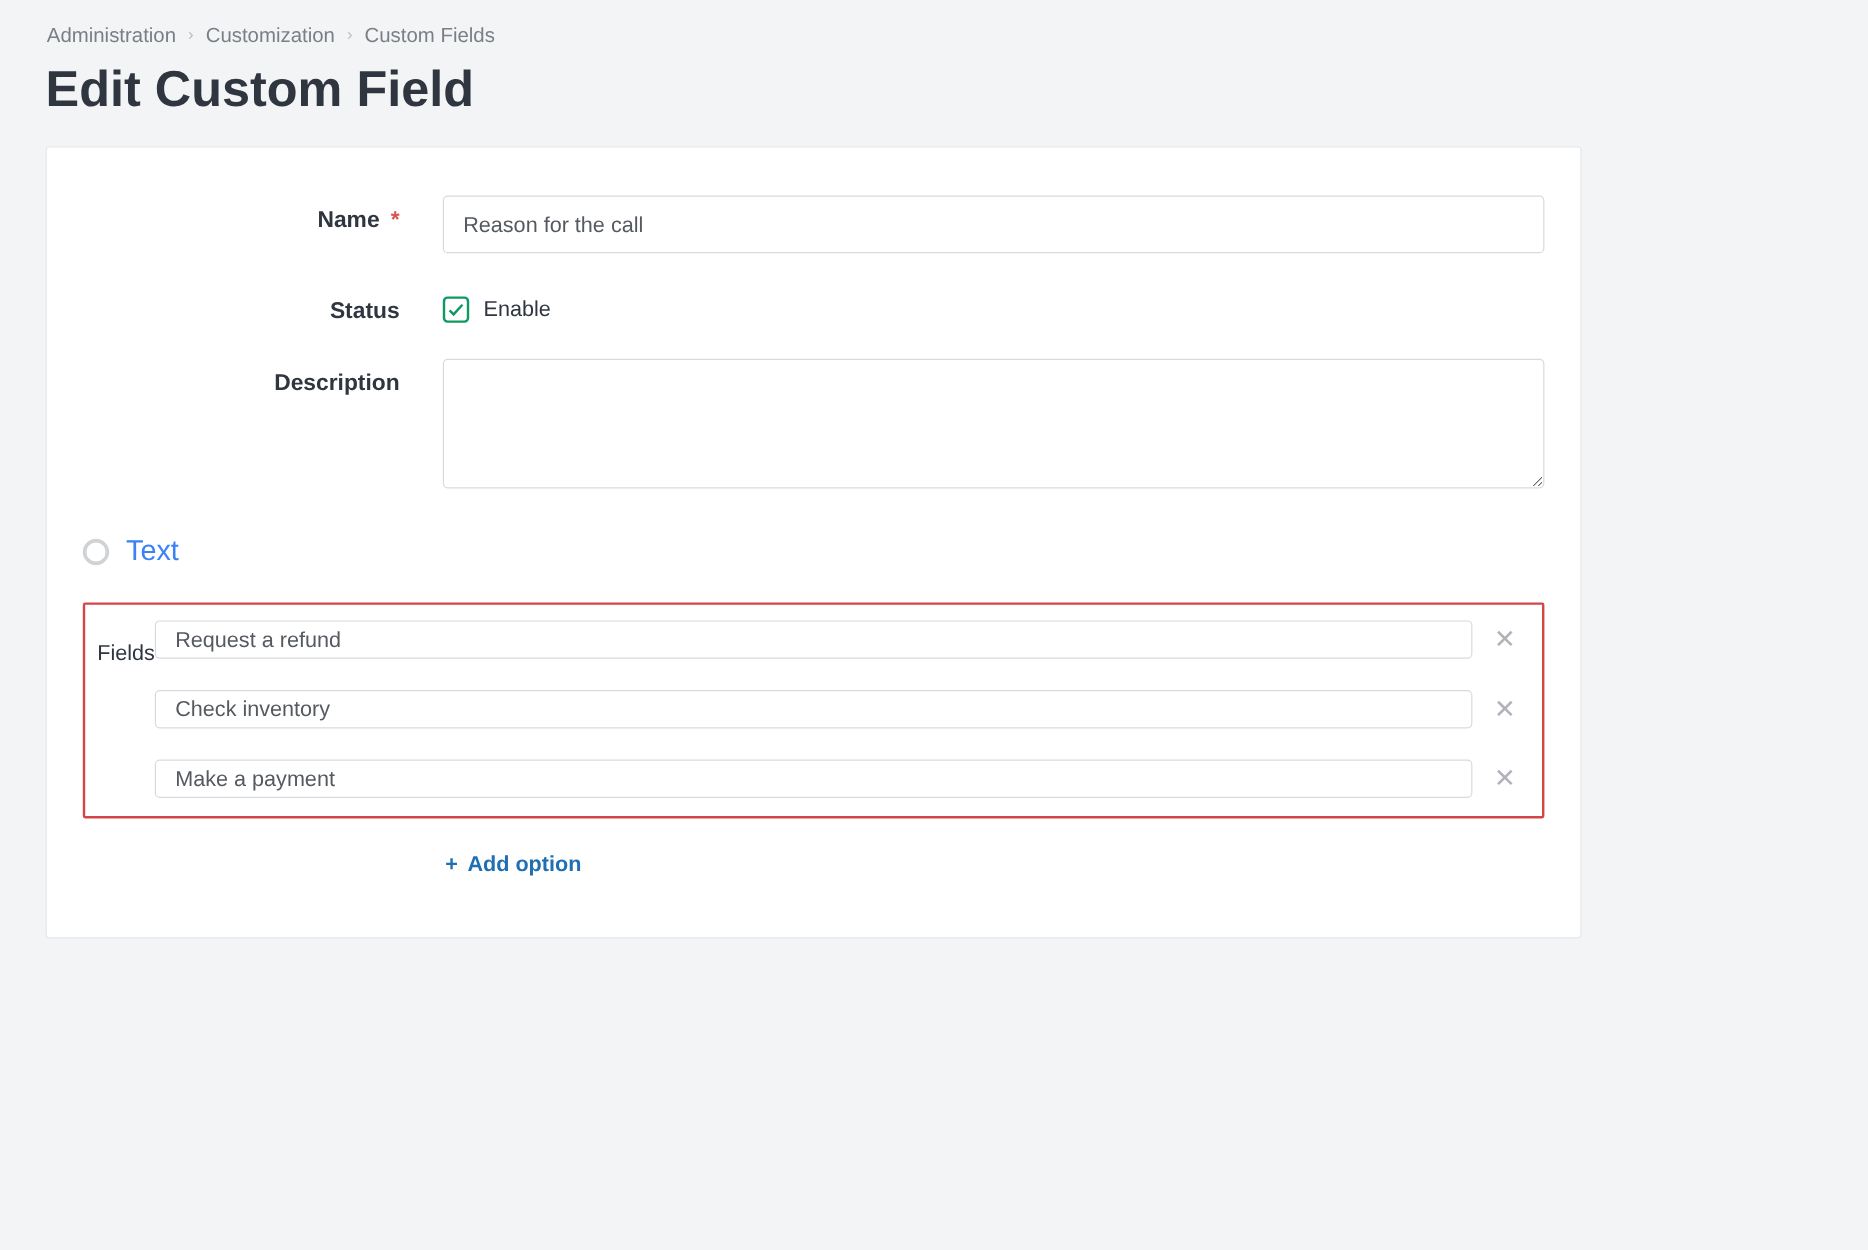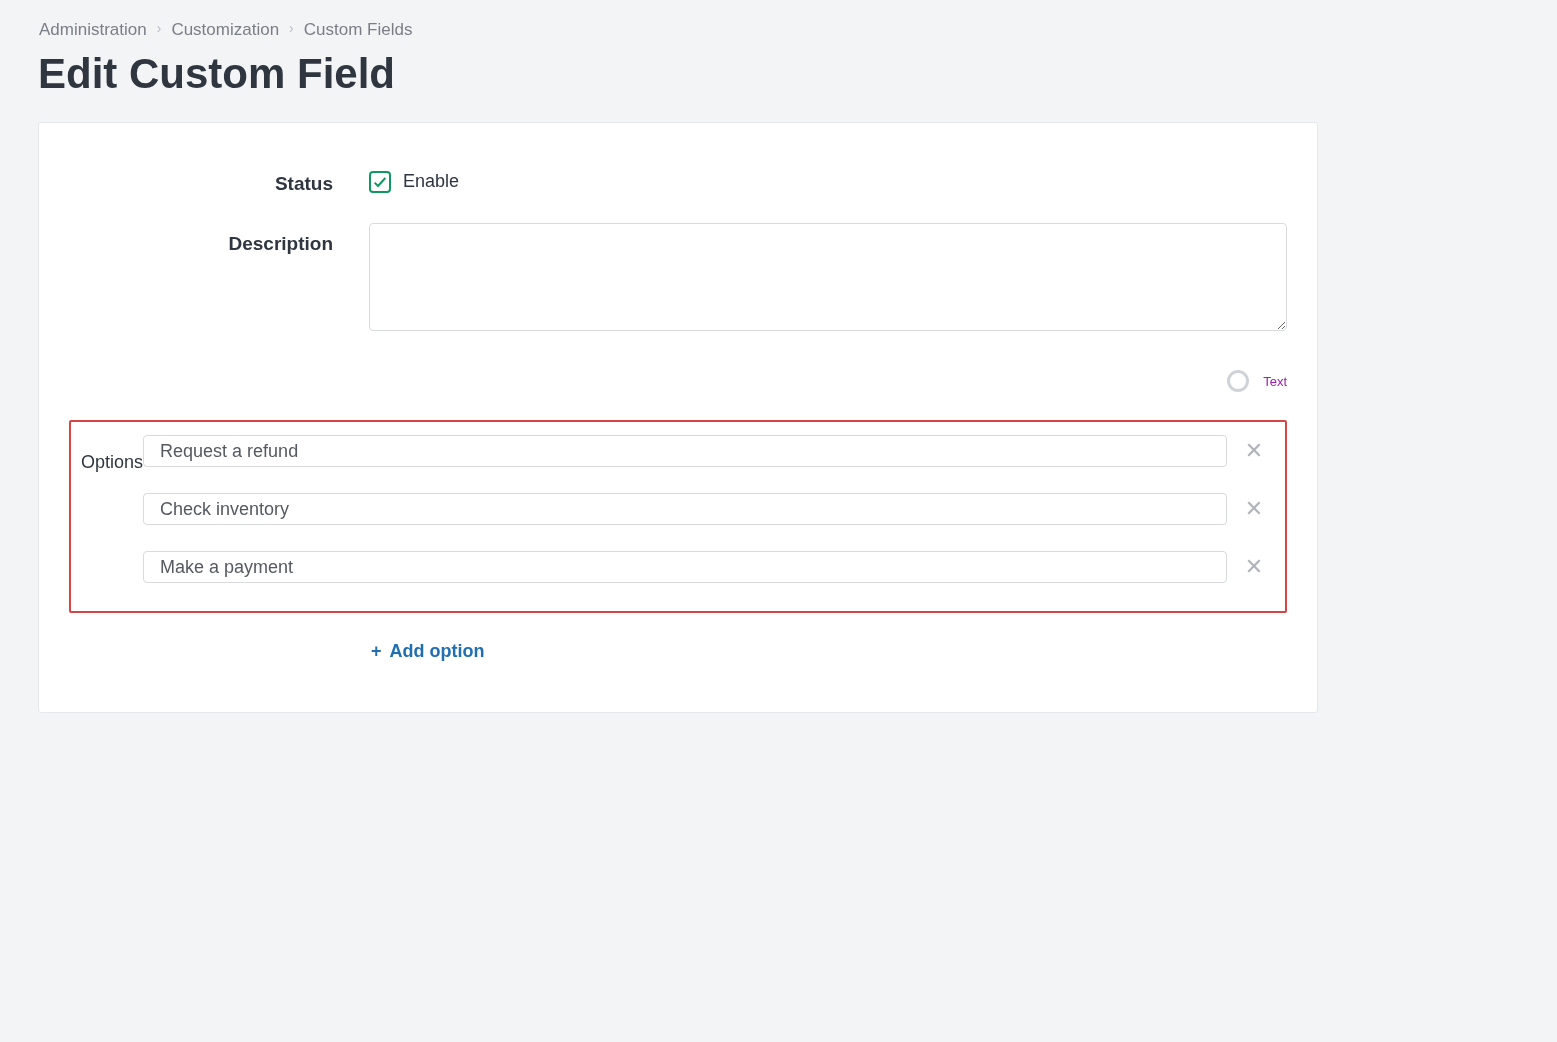--- a/index.html
+++ b/index.html
@@ -62,31 +62,31 @@
   input.text-input { height: 48px; }
   textarea.text-area { height: 108px; resize: both; }
   .check-row { display: flex; align-items: flex-start; gap: 12px; padding-top: 8px; }
   .chk {
     width: 22px; height: 22px; border: 2px solid #0f9960; border-radius: 4px;
     display: inline-flex; align-items: center; justify-content: center;
     color: #0f9960; cursor: pointer;
   }
   .chk svg { width: 16px; height: 16px; stroke: #0f9960; stroke-width: 3; fill: none; }
   .radio-list { display: flex; flex-direction: column; gap: 22px; padding-top: 6px; }
-  .radio-item { display: flex; align-items: center; gap: 14px; cursor: pointer; font-size: 13px; color: #a21caf; justify-content: flex-end; }
+  .radio-item { display: flex; align-items: center; gap: 14px; cursor: pointer; font-size: 24px; color: #3b82f6; }
   .radio-outer {
     width: 22px; height: 22px; border-radius: 50%;
     border: 3px solid #cfd3d8; display: inline-flex;
     align-items: center; justify-content: center;
   }
   .radio-outer.selected { border-color: #0f9960; }
   .radio-inner { width: 10px; height: 10px; border-radius: 50%; background: transparent; }
   .radio-outer.selected .radio-inner { background: #0f9960; }
   .option-row { display: flex; align-items: center; gap: 10px; margin-bottom: 24px; }
-  .option-row:last-child { margin-bottom: 13px; }
+  .option-row:last-child { margin-bottom: 0; }
   .option-row .option-input { flex: 1; height: 32px; }
   .option-remove {
     width: 34px; height: 34px; display: inline-flex; align-items: center; justify-content: center;
     color: #b0b4ba; font-size: 22px; cursor: pointer; border-radius: 4px; flex: 0 0 auto;
   }
   .options-highlight { border: 2px solid #d64545; padding: 12px 10px 14px 10px; border-radius: 2px; }
   .options-highlight .inner { display: flex; }
   .options-highlight .label-col { padding-top: 18px; }
   .options-list { flex: 1; padding-right: 4px; }
   .add-option {
@@ -104,20 +104,29 @@
   <span class="chev">›</span>
   <a>Customization</a>
   <span class="chev">›</span>
   <a>Custom Fields</a>
 </nav>
 
 <h1 class="page-title">Edit Custom Field</h1>
 
 <div class="card">
 
+  <div class="form-row">
+    <div class="label-col">
+      <span>Name</span>
+      <span class="req">*</span>
+    </div>
+    <div class="field-col">
+      <input class="text-input" type="text" value="Reason for the call" style="">
+    </div>
+  </div>
 
   <div class="form-row">
     <div class="label-col">Status</div>
     <div class="field-col">
       <div class="check-row">
         <span class="chk">
           <svg viewBox="0 0 24 24">
               <polyline points="4 13 9 18 20 6"></polyline>
             </svg>
         </span>
@@ -141,21 +150,21 @@
               <span class="radio-inner"></span>
             </span>
           <span>Text</span>
         </label>
       </div>
     </div>
   </div>
 
   <div class="options-highlight">
     <div class="inner">
-      <div class="label-col">Options</div>
+      <div class="label-col">Fields</div>
       <div class="options-list">
 
         <div class="option-row">
           <input class="option-input" type="text" value="Request a refund" style="">
           <span class="option-remove">
             <span>✕</span>
           </span>
         </div>
 
         <div class="option-row">

